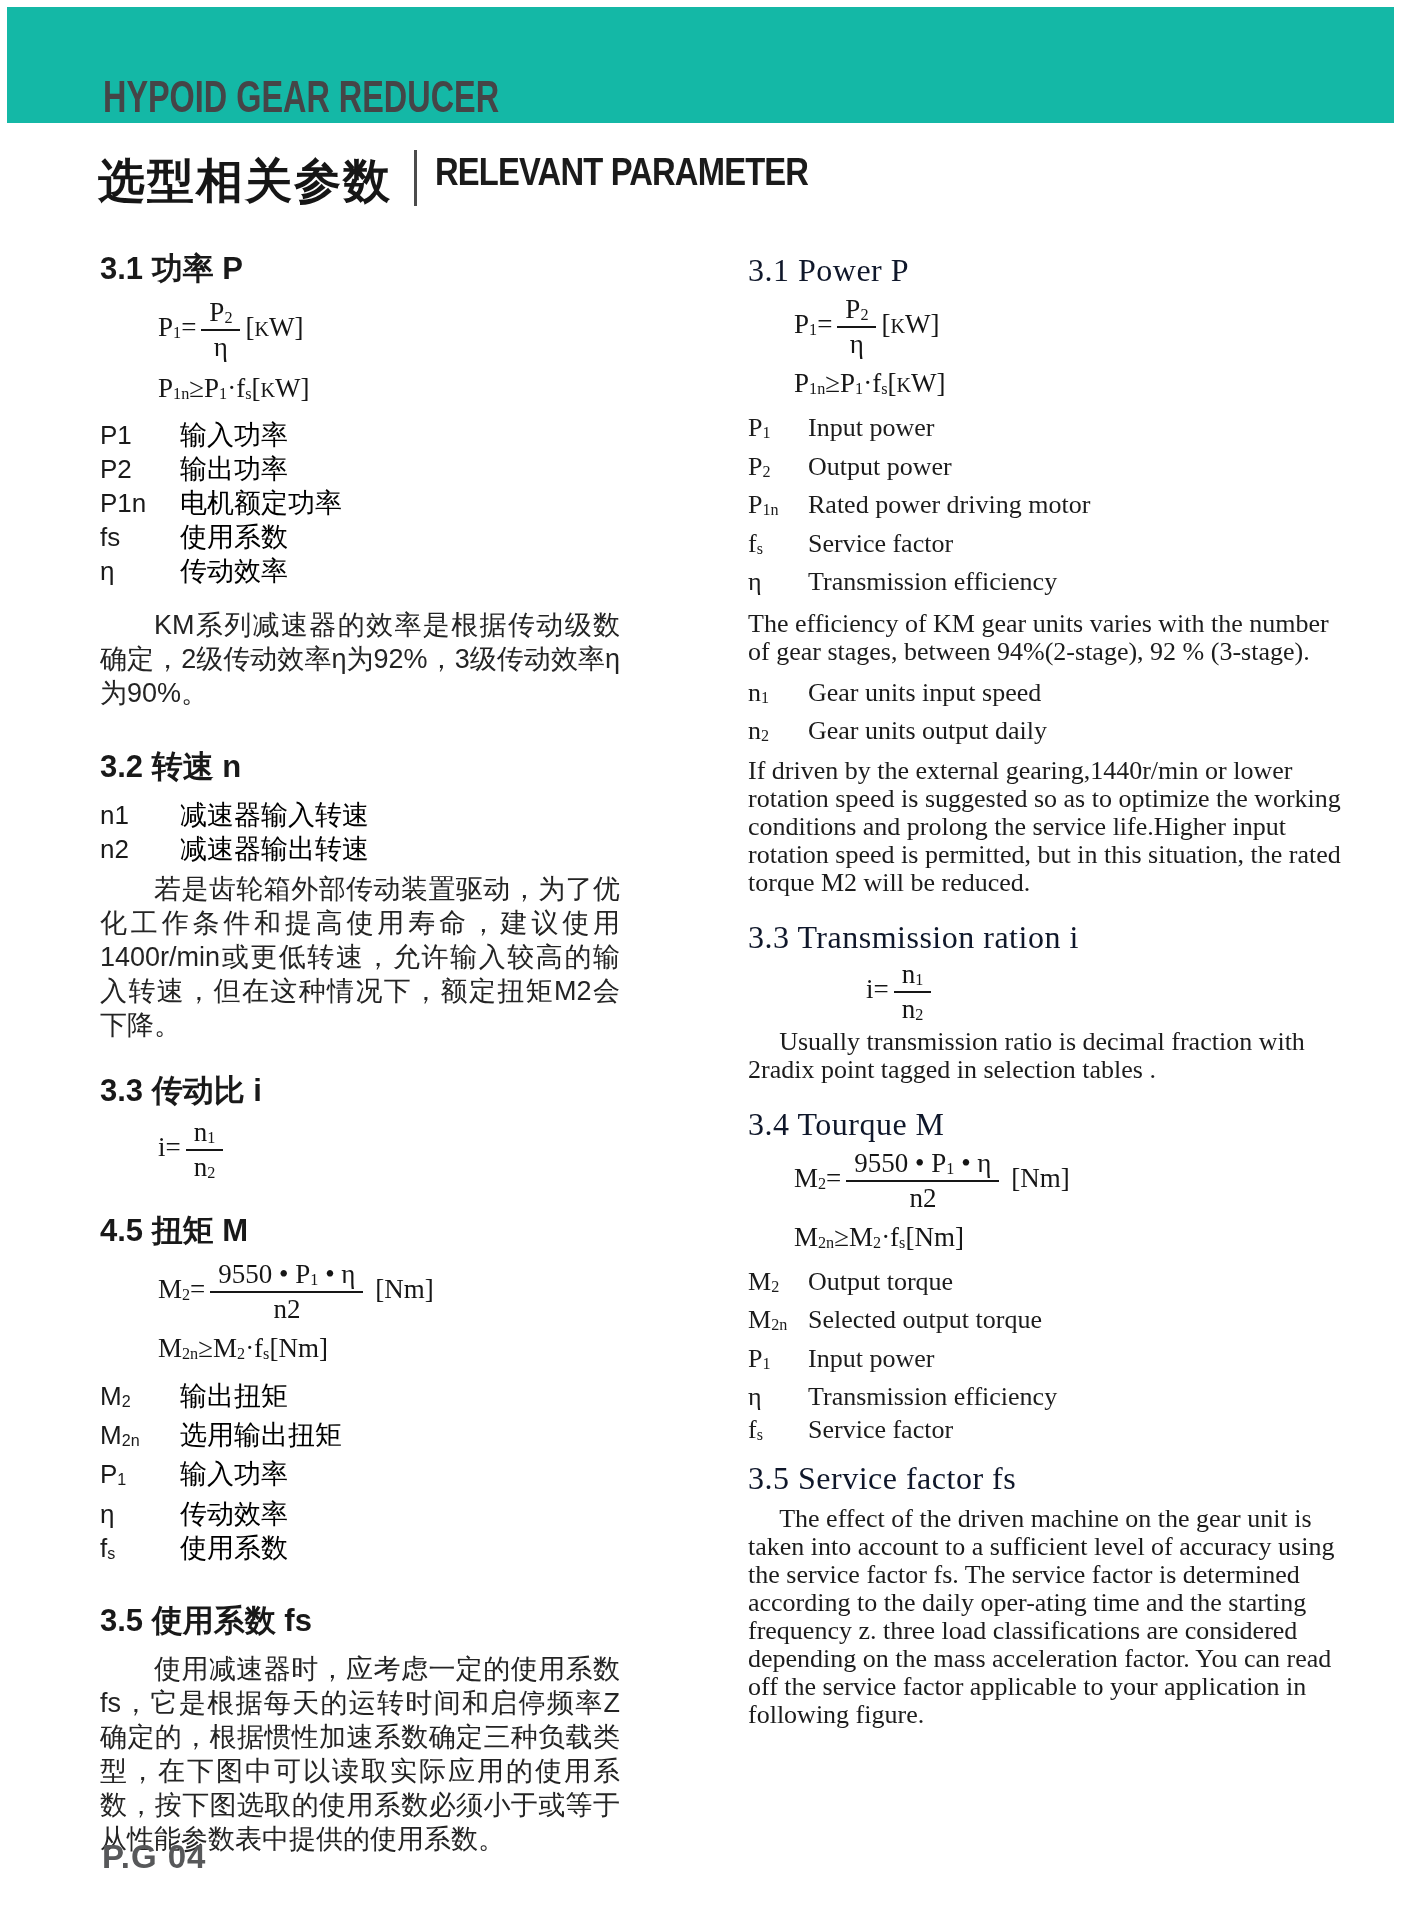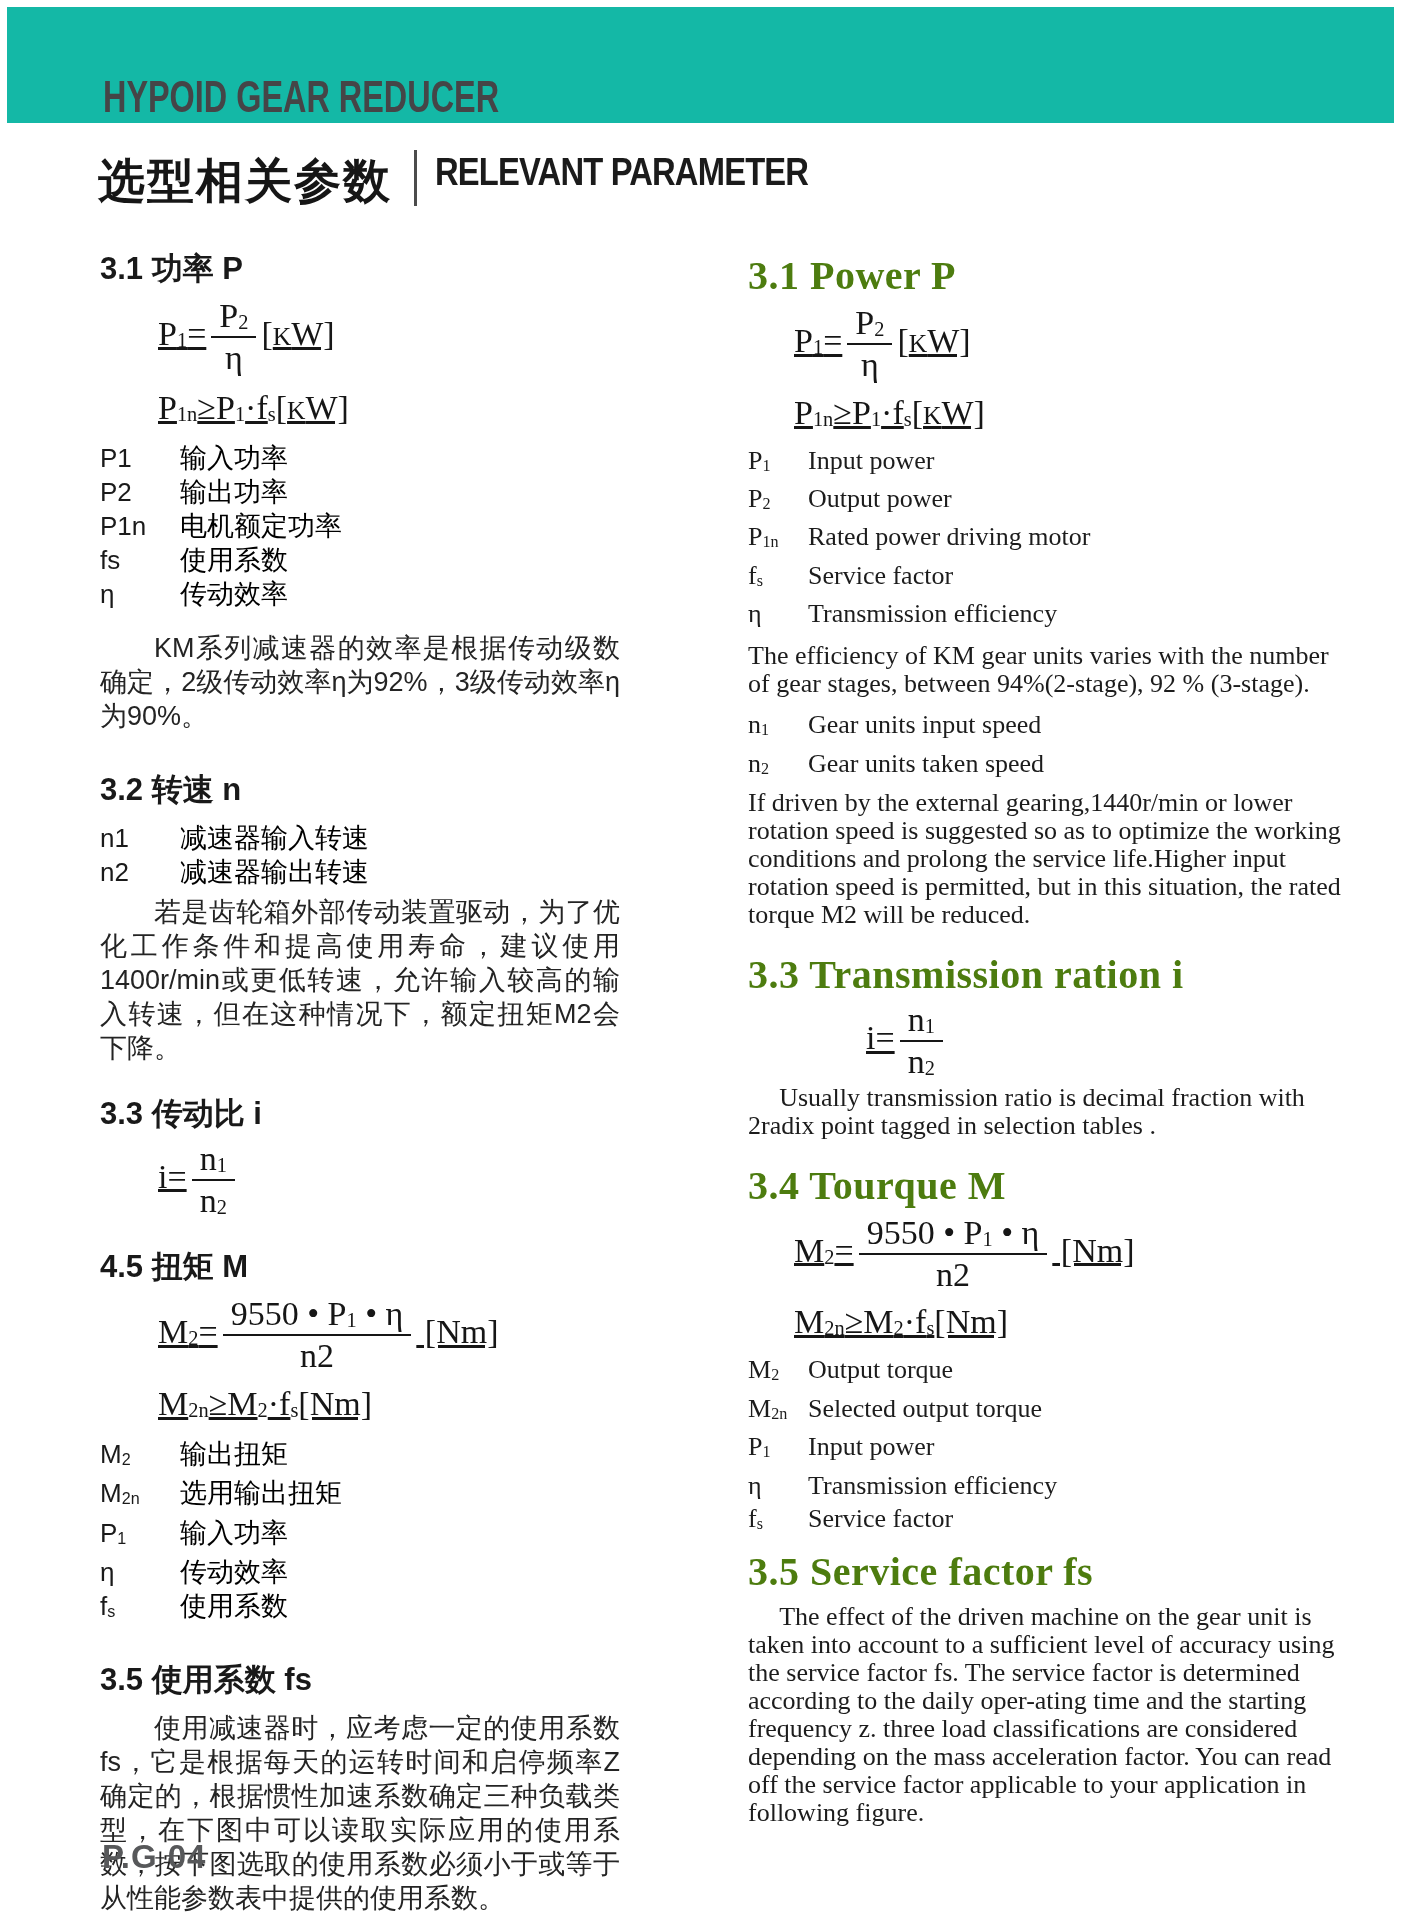--- a/index.html
+++ b/index.html
@@ -18,23 +18,23 @@
   .title-zh{font-size:47px;font-weight:bold;color:#161616;letter-spacing:2px;}
   .title-divider{width:3px;height:56px;background:#4c4c4c;margin:0 18px 0 22px;}
   .title-en{font-size:39px;font-weight:bold;color:#1b1b1b;letter-spacing:-1px;
     transform:scaleX(0.84);transform-origin:left center;white-space:nowrap;}
   
   .col{position:absolute;}
   .col-left{left:100px;top:248px;width:520px;}
   .col-right{left:748px;top:252px;width:602px;font-family:"Liberation Serif",serif;color:#1c1c1c;}
   h2{margin:0;padding:0;}
   .h-zh{font-size:31px;font-weight:bold;color:#191919;font-family:"Liberation Sans",sans-serif;}
-  .h-en{font-size:40px;font-weight:bold;color:#4d7c0f;font-family:"Liberation Serif",serif;letter-spacing:0.5px;}
-  
-  .formula{font-family:"Liberation Serif",serif;font-size:34px;color:#161616;margin-left:58px;line-height:1.15;text-decoration:underline;}
+  .h-en{font-size:32px;font-weight:normal;color:#0f172a;font-family:"Liberation Serif",serif;letter-spacing:0.5px;}
+  
+  .formula{font-family:"Liberation Serif",serif;font-size:27px;color:#161616;margin-left:58px;line-height:1.15;}
   .col-right .formula{margin-left:46px;}
   .formula.push{margin-left:118px;}
   .formula .sub{font-size:60%;vertical-align:-0.12em;}
   .formula .sc{font-size:75%;}
   .frac{display:inline-block;text-align:center;vertical-align:middle;margin:0 5px;}
   .frac .num{display:block;padding:0 8px 2px 8px;line-height:1.05;}
   .frac .den{display:block;border-top:2px solid #161616;padding:2px 8px 0 8px;line-height:1.05;}
   
   .legend-row{display:flex;align-items:baseline;}
   .col-left .legend-row{line-height:34px;}
@@ -174,21 +174,21 @@
     </div>
   <p class="para-en mt12">The efficiency of  KM gear units varies with the number of gear stages, between 94%(2-stage), 92 % (3-stage).</p>
 
   <div class="legend mt10">
       <div class="legend-row">
         <span class="sym">n<span class="lsub">1</span></span>
         <span class="lbl">Gear units input speed</span>
       </div>
       <div class="legend-row">
         <span class="sym">n<span class="lsub">2</span></span>
-        <span class="lbl">Gear units taken speed</span>
+        <span class="lbl">Gear units output daily</span>
       </div>
     </div>
   <p class="para-en mt4">If driven by the external gearing,1440r/min or lower rotation speed is suggested so as to optimize the working conditions and prolong the service life.Higher input rotation speed is permitted, but in this situation, the rated torque M2 will be reduced.</p>
 
   <h2 class="h-en mt22">3.3  Transmission ration  i</h2>
   <div class="formula push mt4"><span>i=</span><span class="frac"><span class="num"><span>n</span><span class="sub">1</span></span><span class="den"><span>n</span><span class="sub">2</span></span></span></div>
   <p class="para-en indent1 mt4">Usually transmission ratio is decimal fraction  with 2radix point tagged in selection tables .</p>
 
   <h2 class="h-en mt22">3.4  Tourque  M</h2>
   <div class="formula mt6"><span>M</span><span class="sub">2</span><span>=</span><span class="frac"><span class="num"><span>9550 • P</span><span class="sub">1</span><span> •  η</span></span><span class="den"><span>n2</span></span></span><span> [Nm]</span></div>

